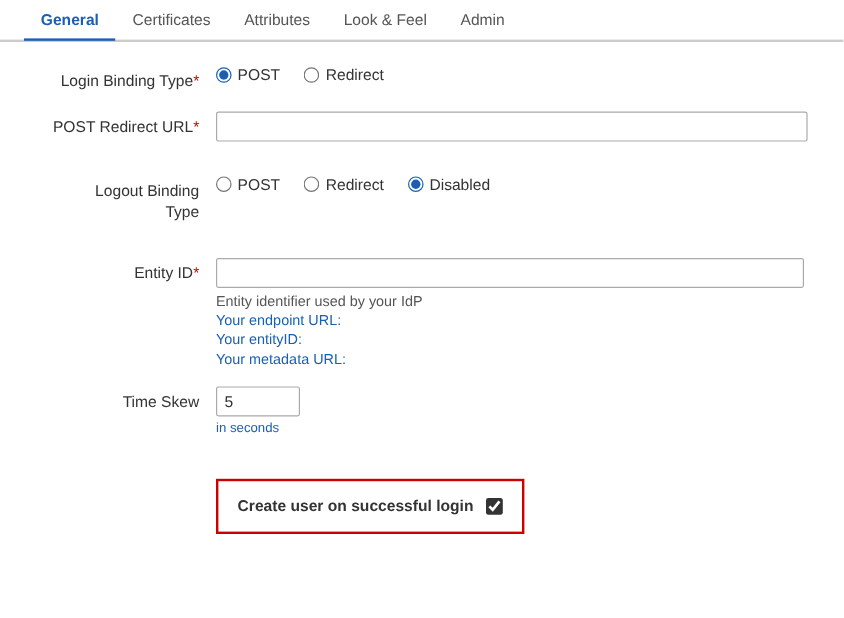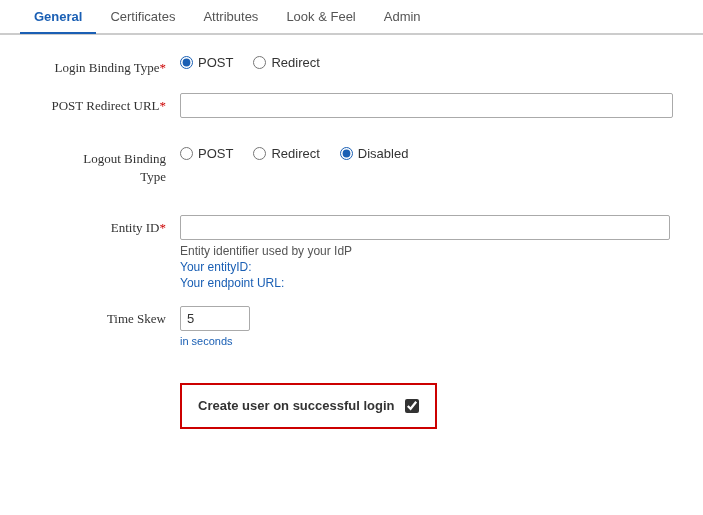--- a/index.html
+++ b/index.html
@@ -47,21 +47,20 @@
 
     .form-label {
       width: 150px;
       min-width: 150px;
       text-align: right;
       padding-right: 14px;
       padding-top: 4px;
       font-size: 13px;
       color: #333;
       line-height: 1.4;
-      font-family: Liberation Serif, serif;
     }
 
     .required {
       color: #cc0000;
     }
 
     .form-control-group {
       flex: 1;
       display: flex;
       align-items: center;
@@ -223,22 +222,23 @@
   <div class="spacer"></div>
 
   
   <div class="form-row">
     <div class="form-label">
       <span>Entity ID</span><span class="required">*</span>
     </div>
     <div class="form-control-group" style="flex-direction: column; align-items: flex-start; justify-content: space-between;">
       <input type="text" value="" style="width: 490px;">
       <div class="help-text">Entity identifier used by your IdP</div>
+      <div class="help-text-blue">Your endpoint URL:</div>
       <div class="help-text-blue">Your entityID:</div>
-      <div class="help-text-blue">Your endpoint URL:</div>
+      <div class="help-text-blue">Your metadata URL:</div>
     </div>
   </div>
 
   
   <div class="form-row">
     <div class="form-label">Time Skew</div>
     <div class="form-control-group" style="flex-direction: column; align-items: flex-start;">
       <input type="number" value="5" style="">
       <div class="in-seconds">in seconds</div>
     </div>

